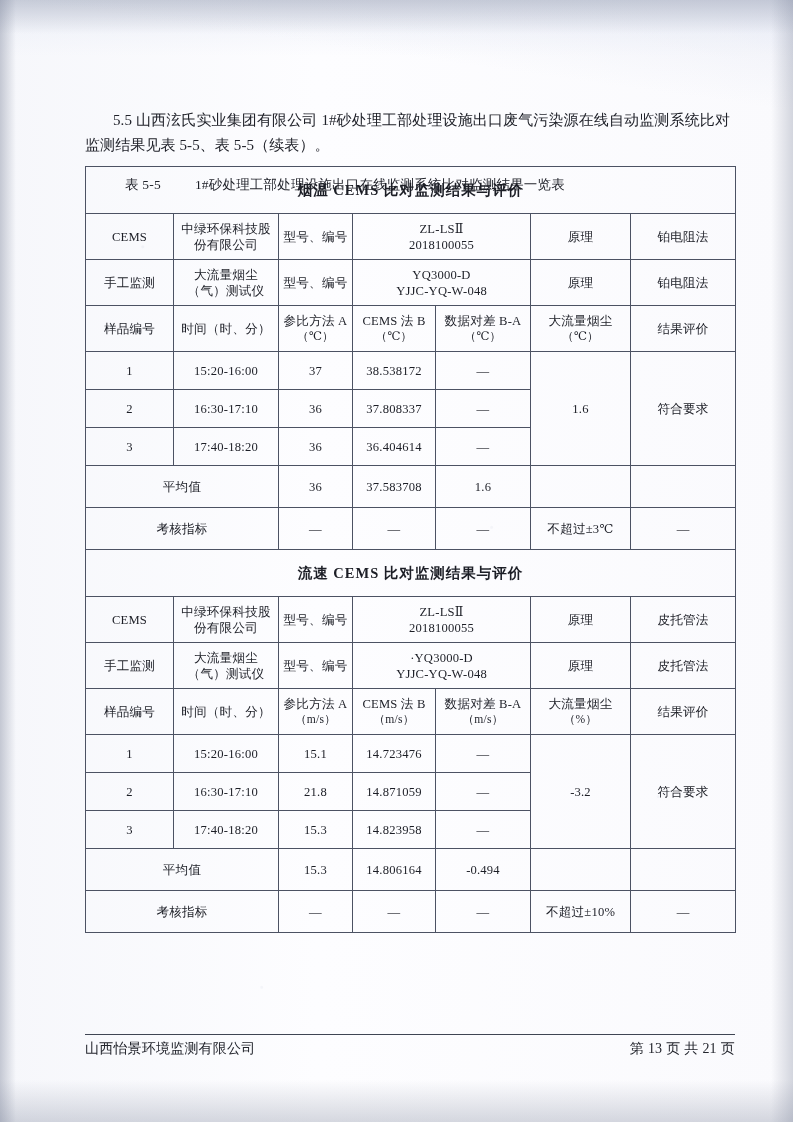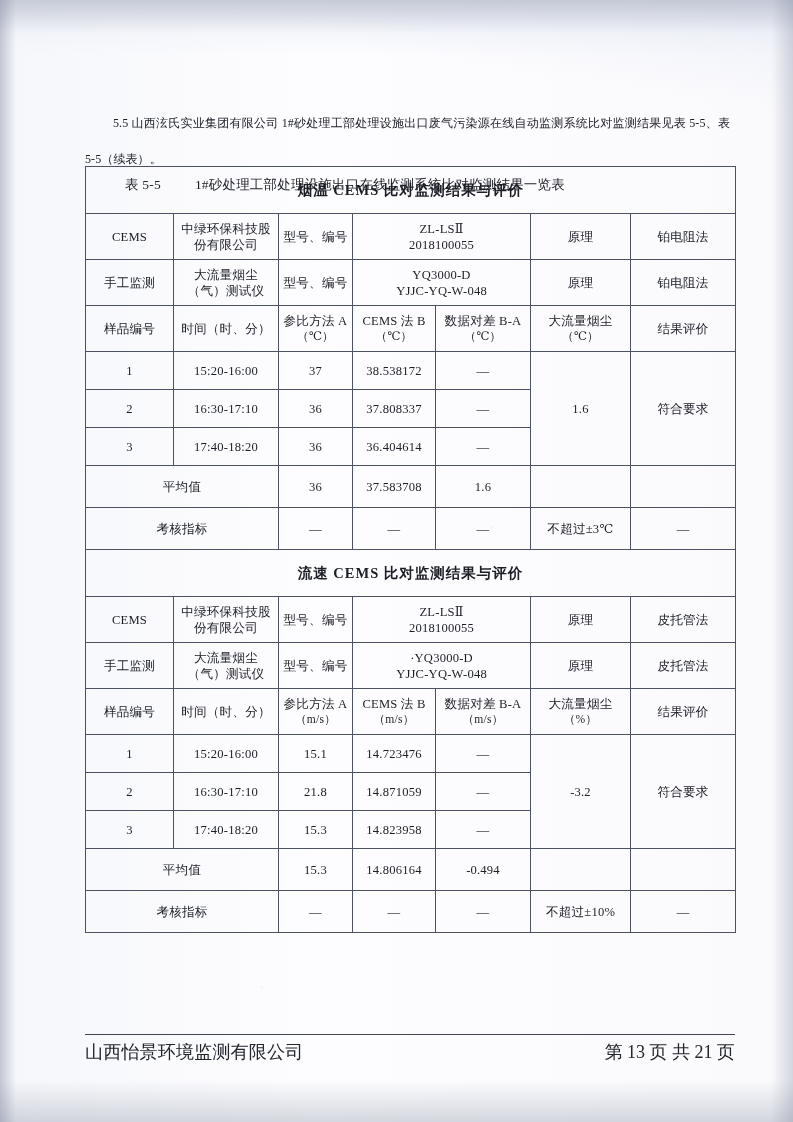--- a/index.html
+++ b/index.html
@@ -65,22 +65,22 @@
     top: 0;
     width: 650px;
   }
 
   
   #intro {
     position: absolute;
     left: 0px;
     top: 93px;
     width: 645px;
-    font-size: 12px;
-    line-height: 36px;
+    font-size: 15px;
+    line-height: 25px;
     letter-spacing: .1px;
     color: #20222a;
     text-align: justify;
   }
   #intro .ind { display: inline-block; width: 28px; }
 
   
   #table-caption {
     position: absolute;
     left: 0px;
@@ -139,21 +139,21 @@
   #footer {
     position: absolute;
     left: 0px;
     top: 1034px;
     width: 650px;
     border-top: 1.3px solid #3f4553;
     padding-top: 5px;
     display: flex;
     justify-content: space-between;
     align-items: flex-start;
-    font-size: 18px;
+    font-size: 14px;
     color: #23252d;
     letter-spacing: .2px;
   }
   #footer-right { white-space: nowrap; text-align: center; }
   #footer-right .pg { padding: 0 4px; }
 </style>
 </head>
 <body>
 
 <div id="page-sheet">

